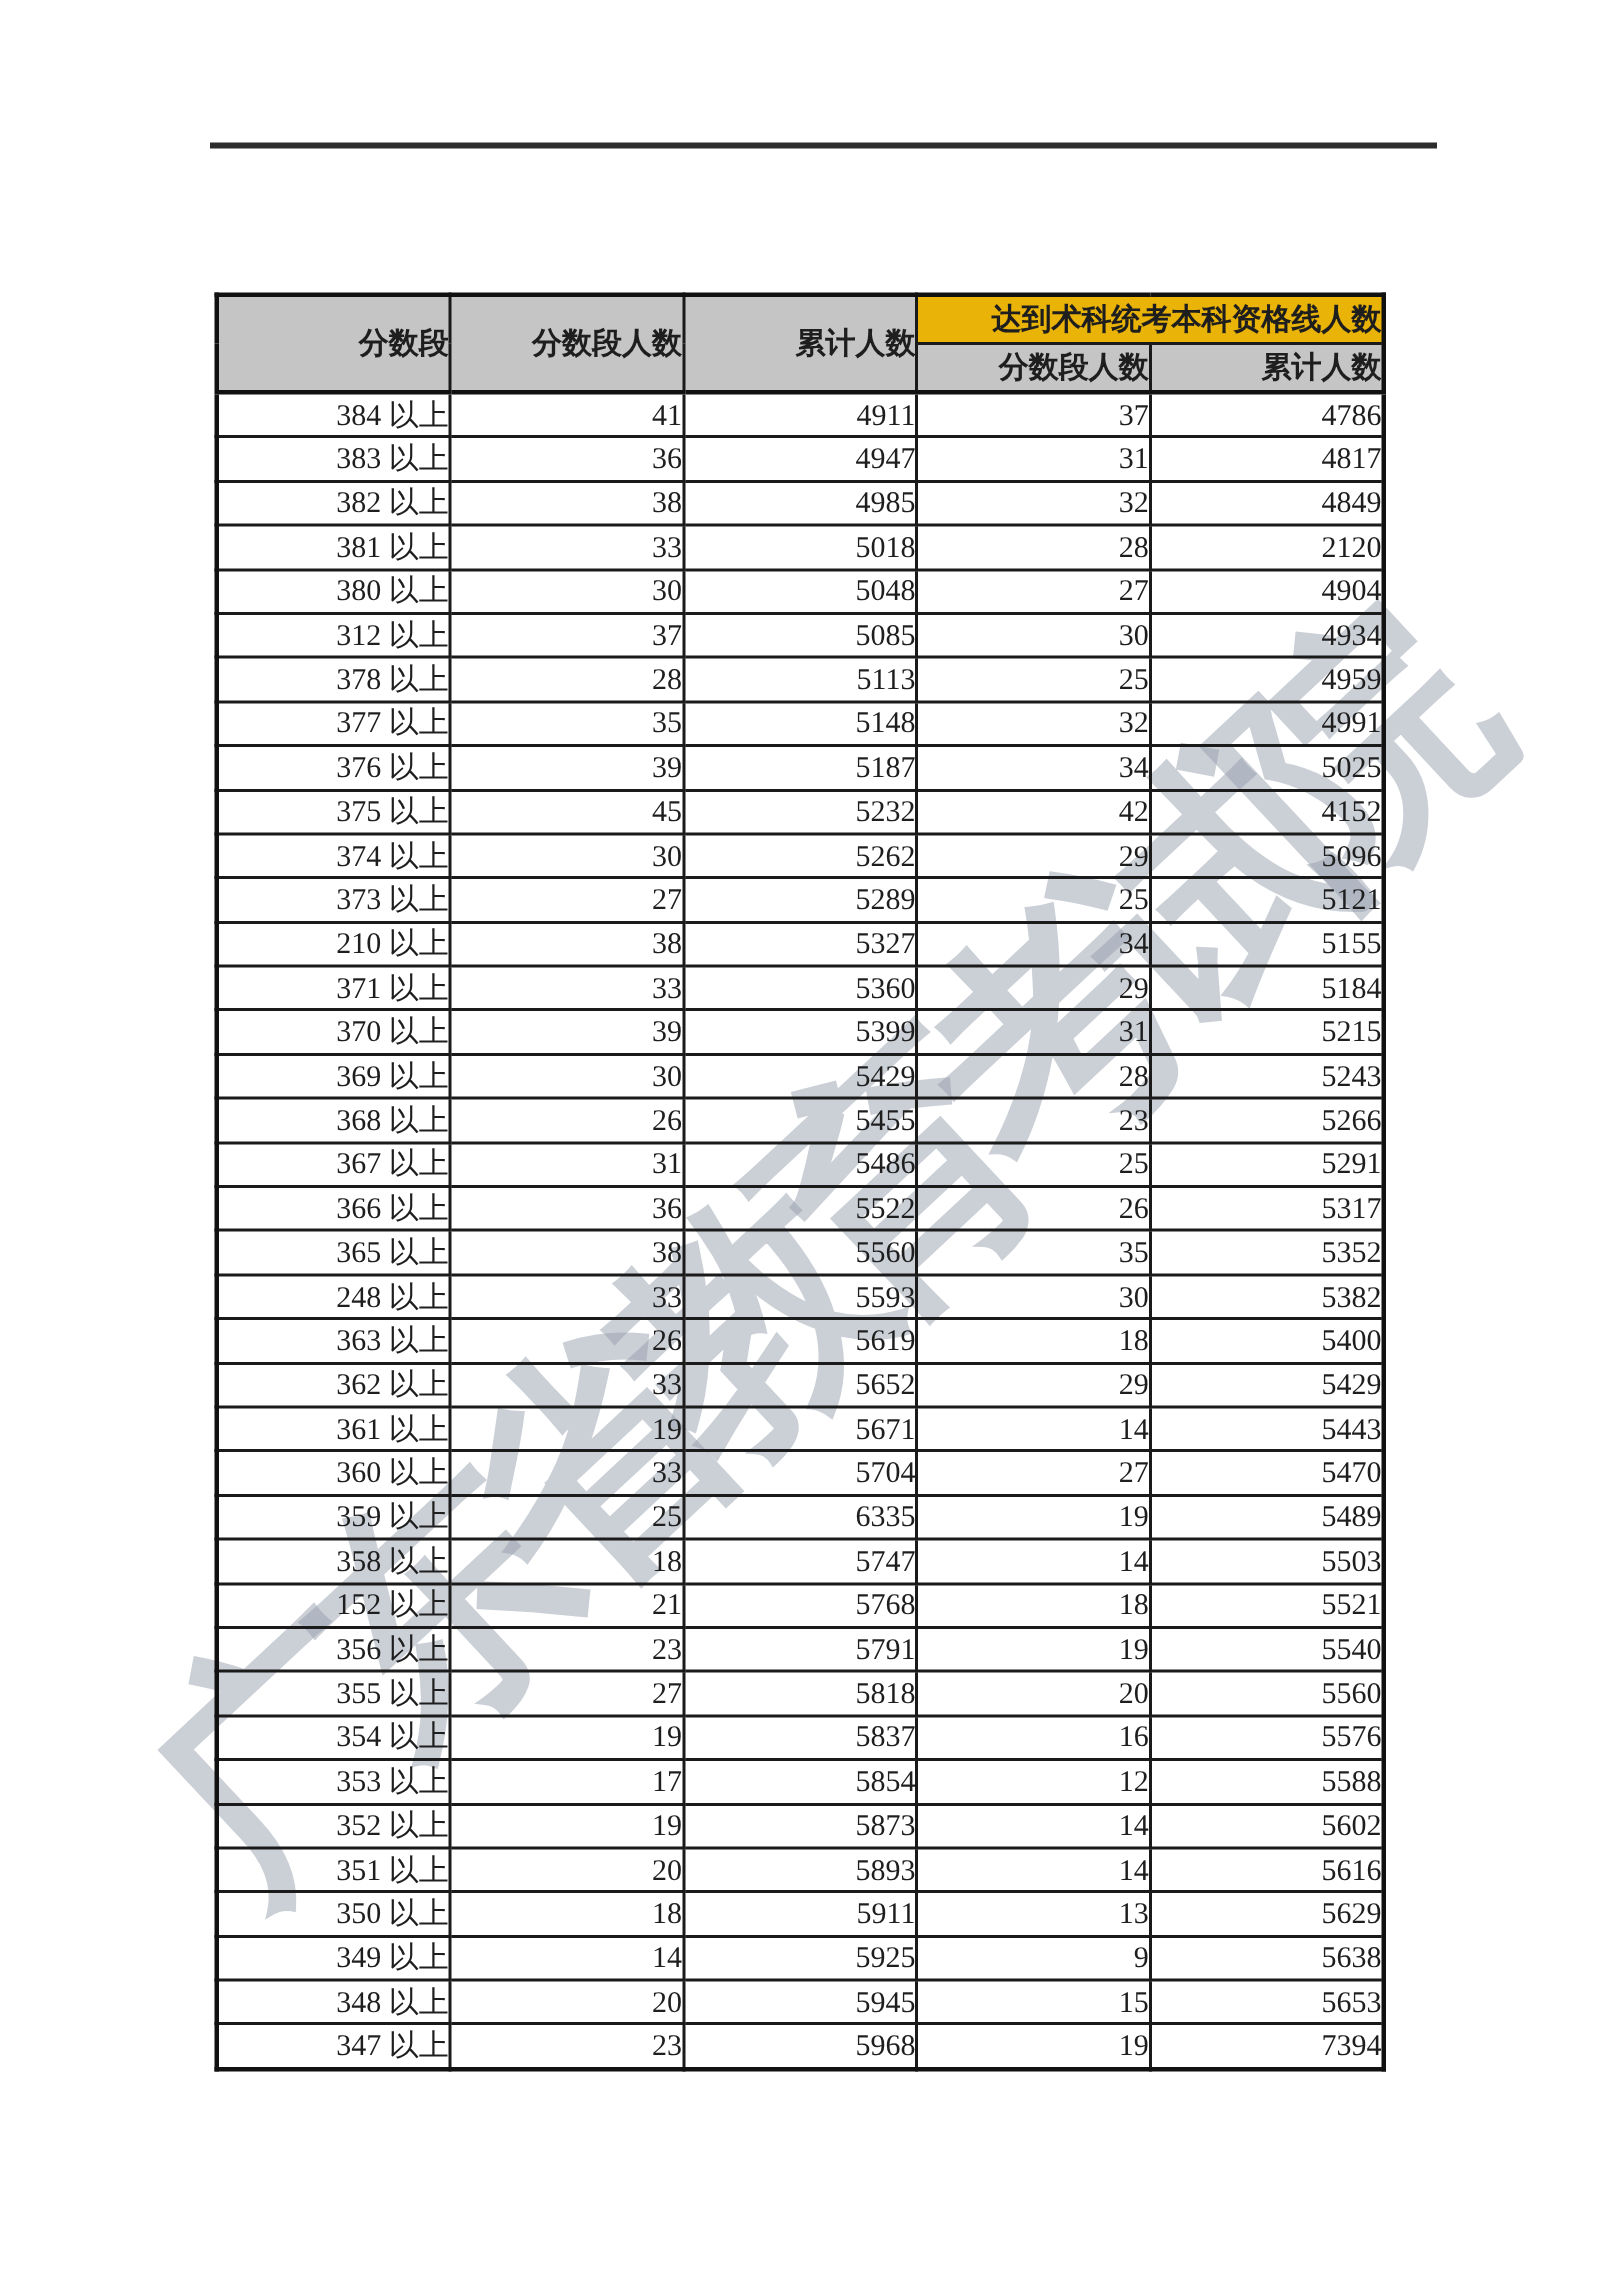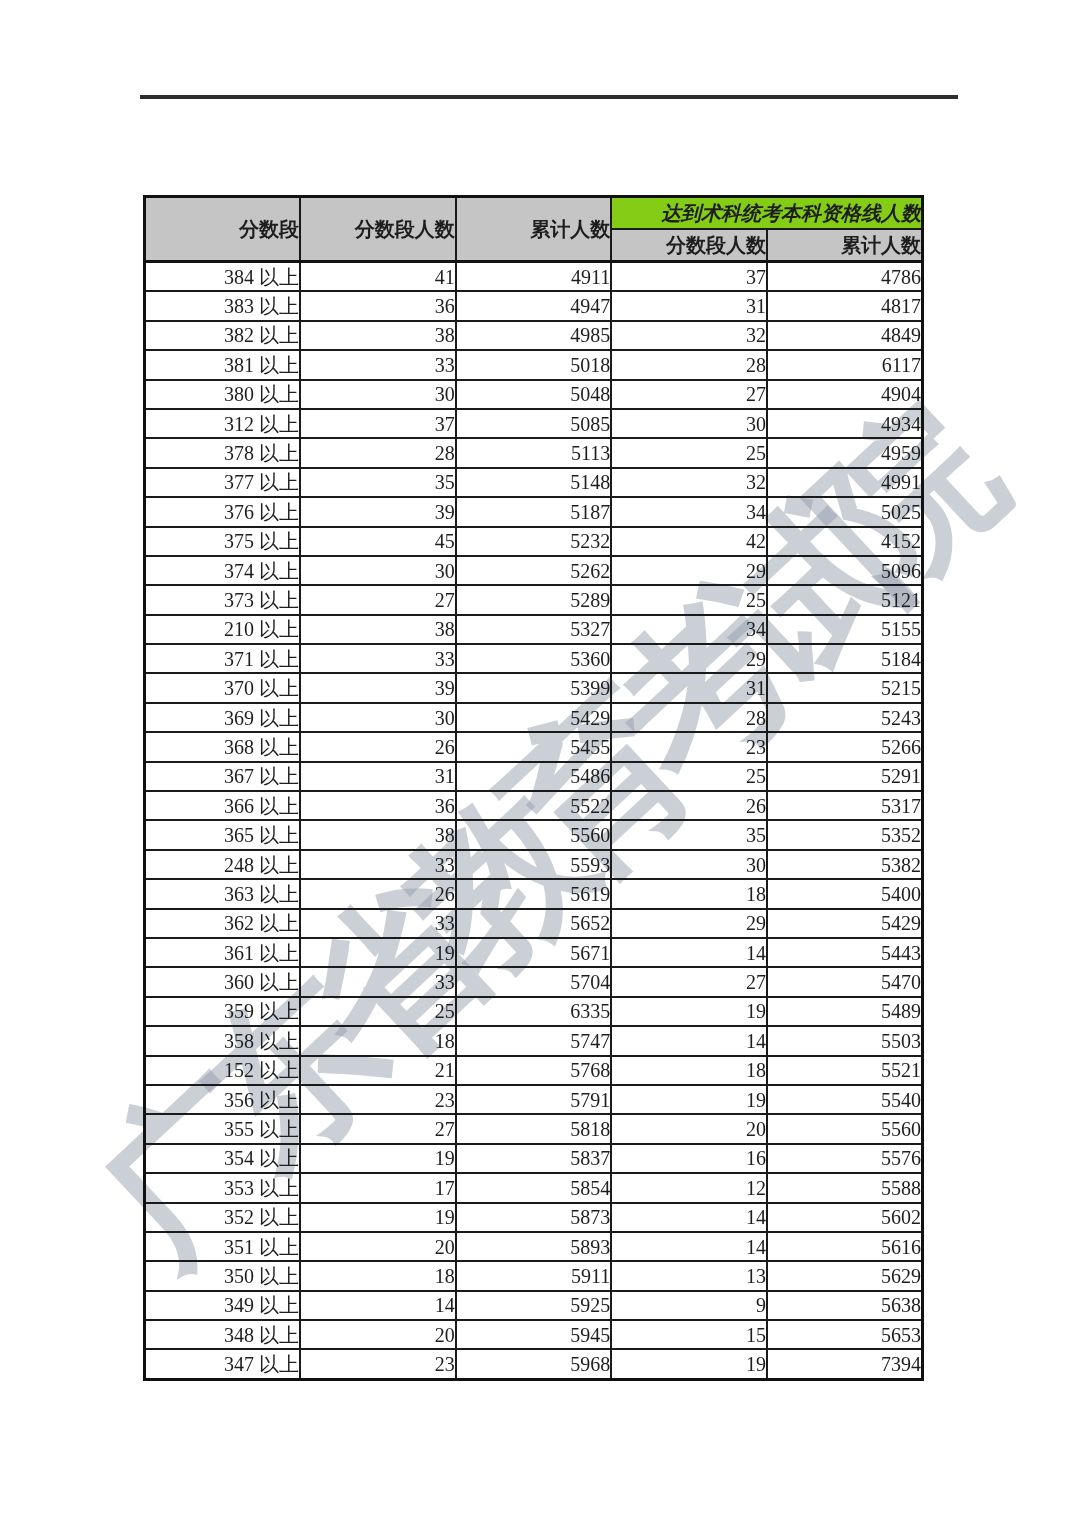--- a/index.html
+++ b/index.html
@@ -81,21 +81,21 @@
         <col>
         <col>
         <col>
         <col>
     </colgroup>
     <thead>
       <tr>
         <th rowspan="2" class="hdr-bottom" style="background: rgb(197, 197, 197);">分数段</th>
         <th rowspan="2" class="hdr-bottom" style="background: rgb(197, 197, 197);">分数段人数</th>
         <th rowspan="2" class="hdr-bottom" style="background: rgb(197, 197, 197);">累计人数</th>
-        <th colspan="2" style="background: #84cc16; font-style: italic;">达到术科统考本科资格线人数</th>
+        <th colspan="2" style="background: #eab308;">达到术科统考本科资格线人数</th>
       </tr>
       <tr>
         <th class="hdr-bottom" style="background: rgb(197, 197, 197);">分数段人数</th>
         <th class="hdr-bottom" style="background: rgb(197, 197, 197);">累计人数</th>
       </tr>
     </thead>
     <tbody>
         <tr>
           <td>384 以上</td>
           <td>41</td>
@@ -115,21 +115,21 @@
           <td>38</td>
           <td>4985</td>
           <td>32</td>
           <td>4849</td>
         </tr>
         <tr>
           <td>381 以上</td>
           <td>33</td>
           <td>5018</td>
           <td>28</td>
-          <td>6117</td>
+          <td>2120</td>
         </tr>
         <tr>
           <td>380 以上</td>
           <td>30</td>
           <td>5048</td>
           <td>27</td>
           <td>4904</td>
         </tr>
         <tr>
           <td>312 以上</td>

